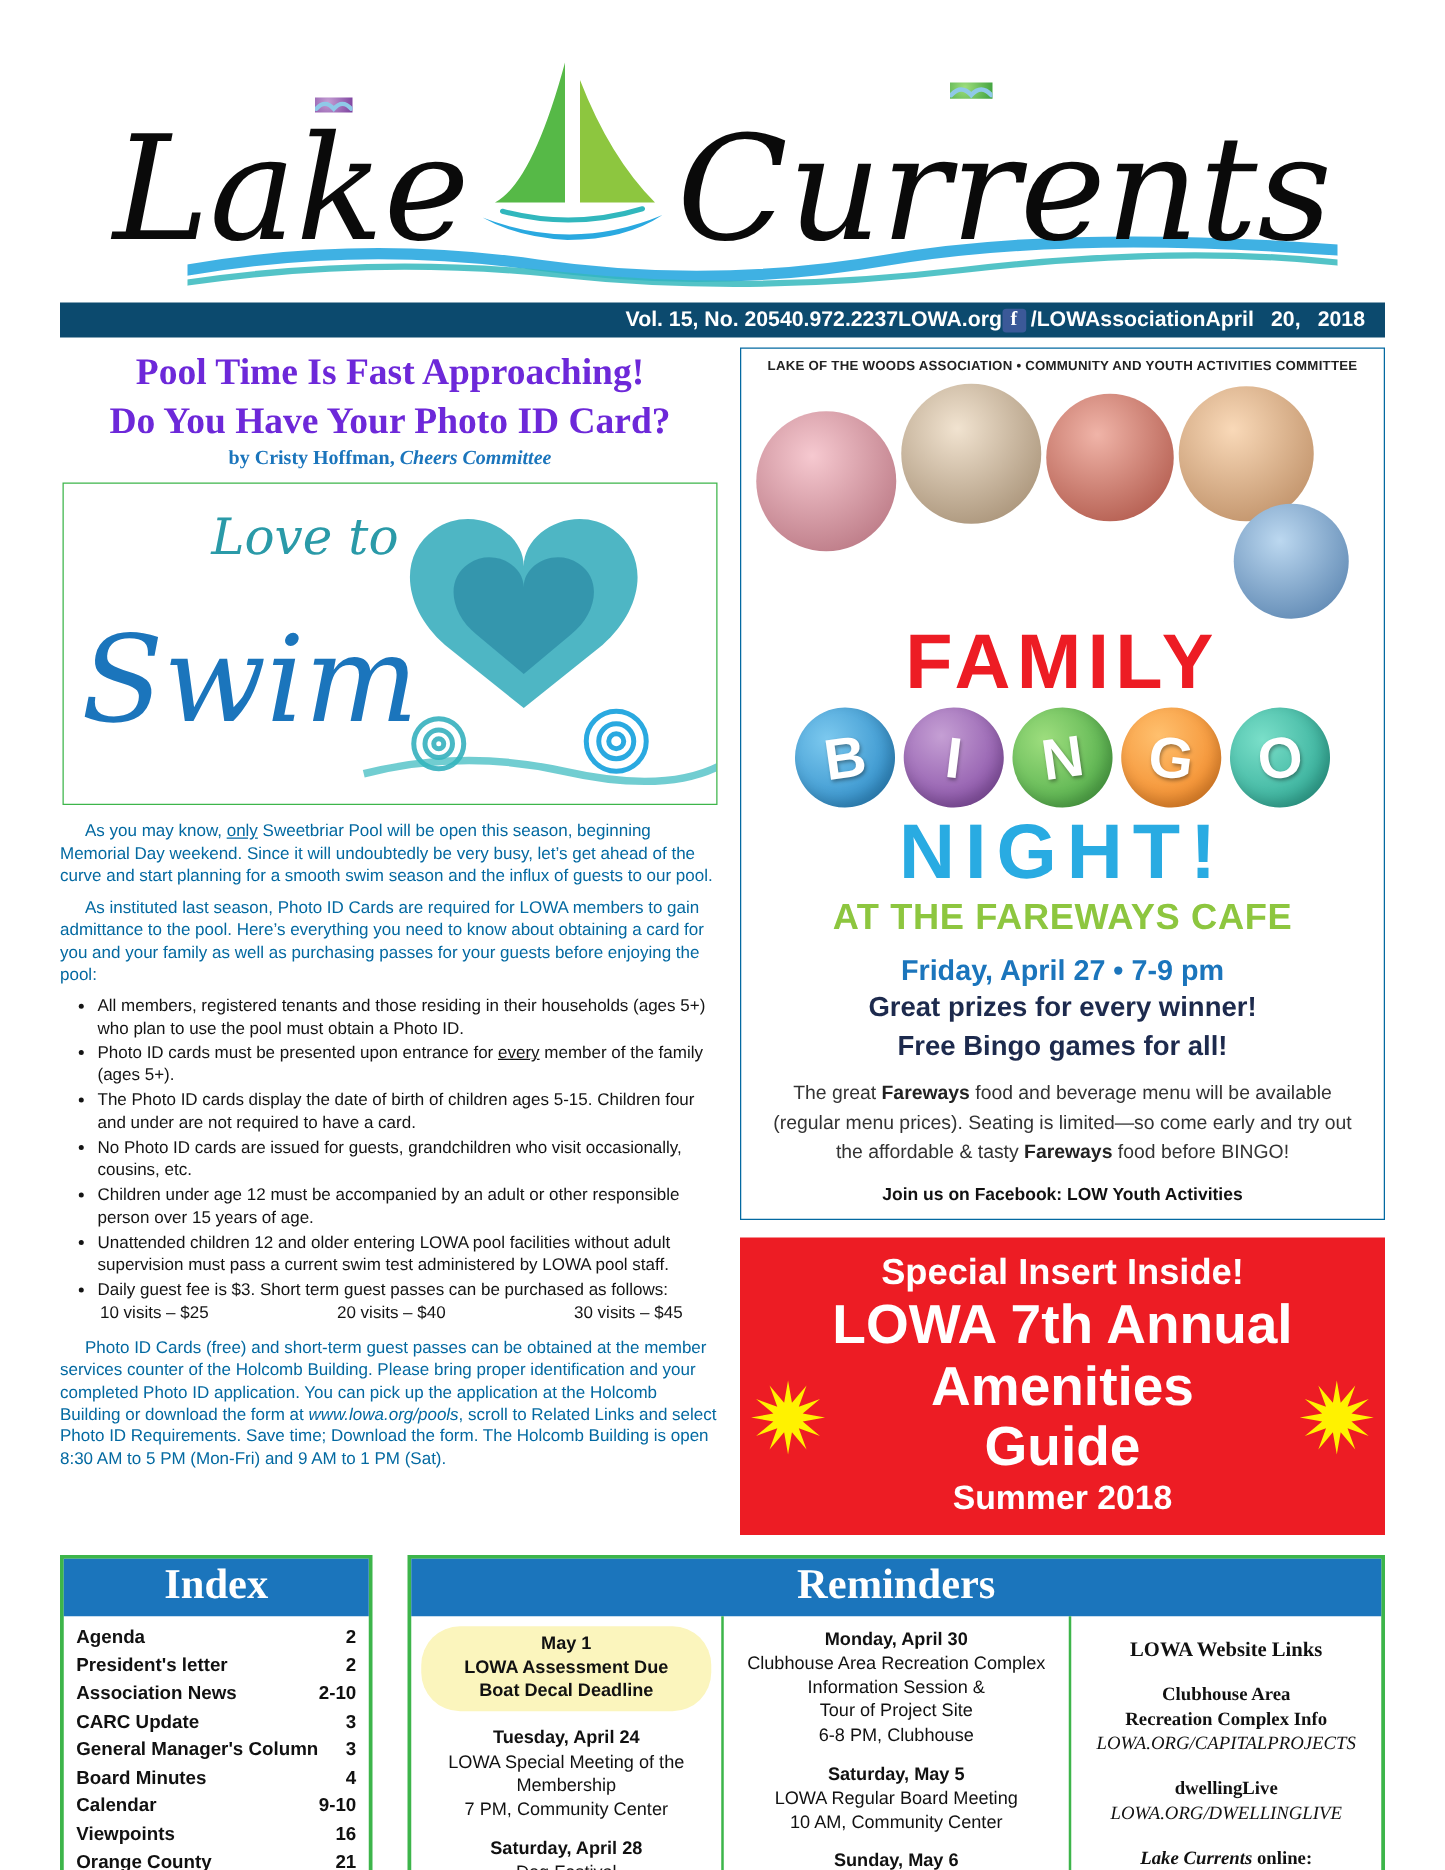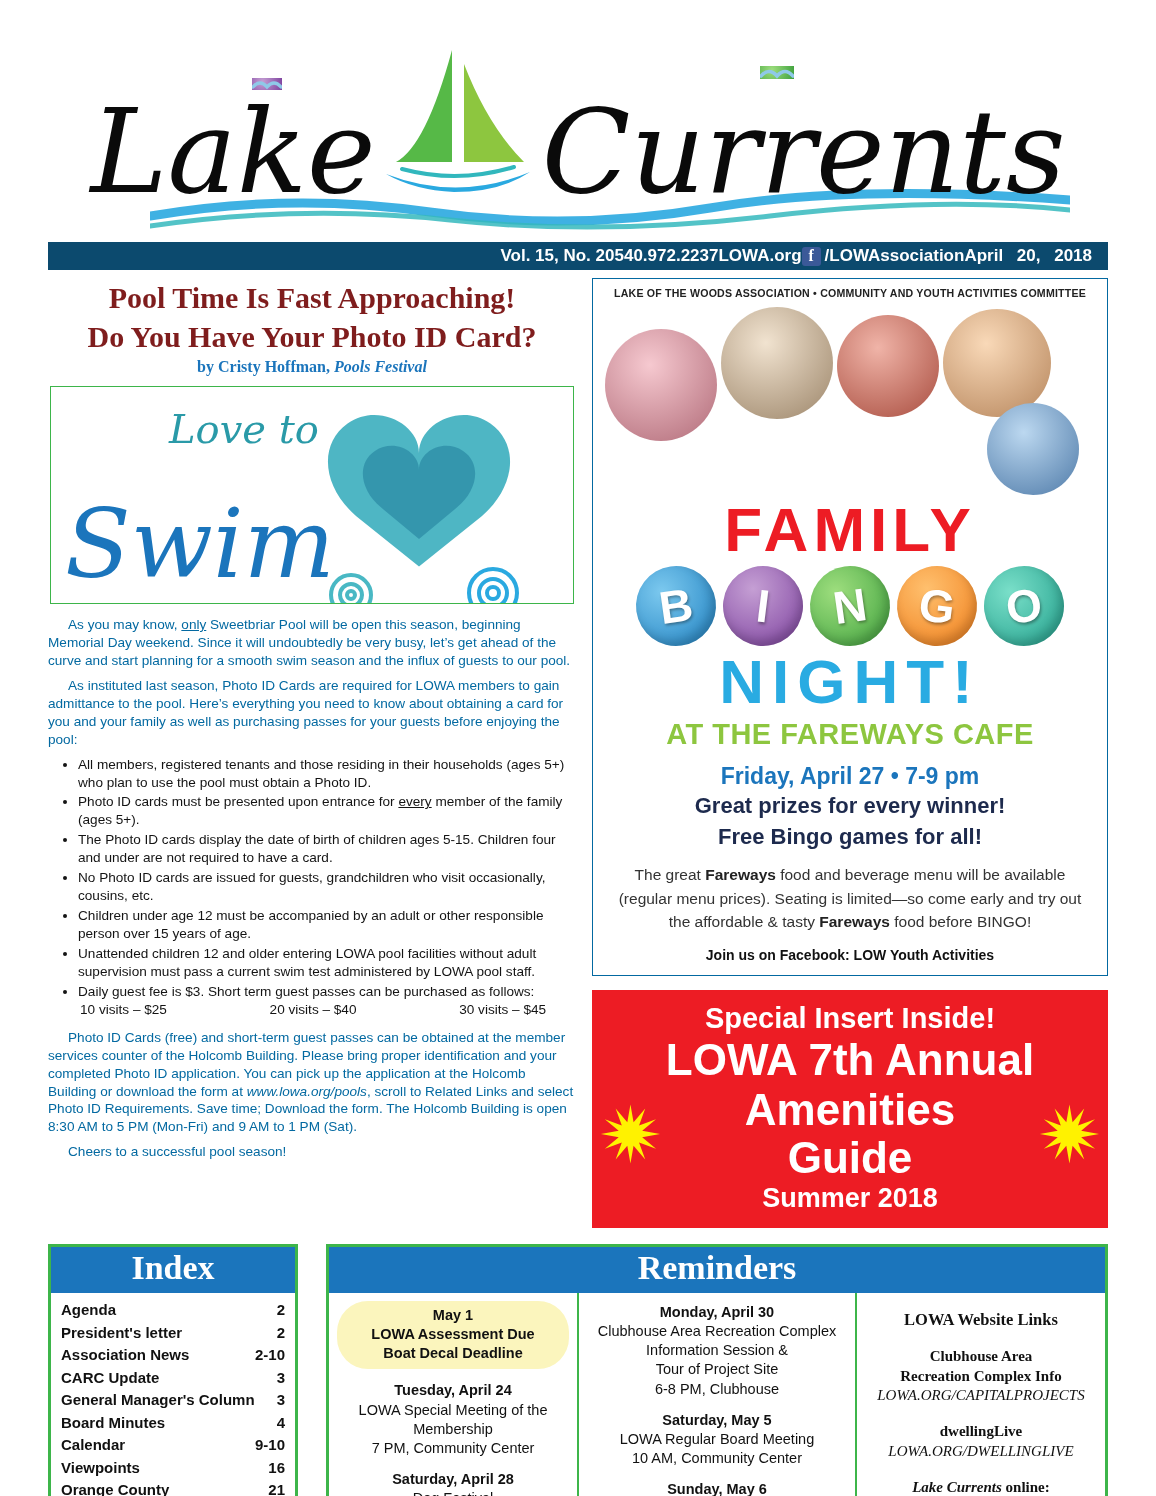--- a/index.html
+++ b/index.html
@@ -27,27 +27,27 @@
   .fb-icon { width:19px; height:19px; background:#3b5998; color:#fff; border-radius:3px;
              font-family:"Liberation Serif", serif; font-weight:bold; font-size:16px;
              display:flex; align-items:center; justify-content:center; }
   .infobar .date { word-spacing:9px; }
 
   
   .columns { display:flex; gap:16px; padding:8px 48px 0; }
   .left-col { width:528px; }
   .right-col { width:516px; }
 
-  .article-title { font-family:"Liberation Serif", serif; font-weight:bold; color:#7f1d1d;
+  .article-title { font-family:"Liberation Serif", serif; font-weight:bold; color:#6d28d9;
                    font-size:30px; text-align:center; line-height:1.3; }
   .byline { text-align:center; color:#1b75bc; font-family:"Liberation Serif", serif;
             font-size:16px; font-weight:bold; margin-top:2px; }
   .byline .committee { font-style:italic; }
 
-  .swim-figure { border:1px solid #3db54a; margin:10px 2px 12px; height:218px; position:relative; overflow:hidden; }
+  .swim-figure { border:1px solid #3db54a; margin:10px 2px 12px; height:258px; position:relative; overflow:hidden; }
 
   .body-text p { font-size:13.6px; line-height:1.32; margin:0 0 7px; color:#0369a1; text-indent:20px; }
   ul.bullets { margin:0 0 10px 6px; padding-left:24px; }
   ul.bullets li { font-size:13.6px; line-height:1.32; color:#141414; margin-bottom:2px; }
   .u { text-decoration:underline; }
   .em-link { font-style:italic; }
   .prices { display:flex; justify-content:space-between; width:94%; padding-left:2px; }
   .cheers { text-indent:22px; }
 
   
@@ -155,21 +155,21 @@
 
   <div class="columns">
 
     <div class="left-col">
       <div class="article-title">
         <div>Pool Time Is Fast Approaching!</div>
         <div>Do You Have Your Photo ID Card?</div>
       </div>
       <div class="byline">
         <span>by Cristy Hoffman,</span>
-        <span class="committee">Pools Festival</span>
+        <span class="committee">Cheers Committee</span>
       </div>
 
       <div class="swim-figure">
         <svg width="524" height="244" viewBox="0 0 524 244">
           <text x="118" y="56" font-family="DejaVu Serif, serif" font-style="italic" font-size="40" fill="#2a9aa8">Love to</text>
           <text x="14" y="190" font-family="DejaVu Serif, serif" font-style="italic" font-size="96" fill="#1b75bc">Swim</text>
           <g transform="translate(368,108) scale(2.1)">
             <path d="M0,-20 C0,-34 -20,-44 -34,-34 C-48,-24 -46,-4 -30,10 L0,34 L30,10 C46,-4 48,-24 34,-34 C20,-44 0,-34 0,-20 Z" fill="#3fb0bf" opacity="0.92"></path>
             <path d="M0,-12 C0,-21 -12,-27 -21,-21 C-30,-15 -28,-2 -18,6 L0,21 L18,6 C28,-2 30,-15 21,-21 C12,-27 0,-21 0,-12 Z" fill="#2e8fa8" opacity="0.8"></path>
           </g>
@@ -198,21 +198,20 @@
           <li>
             <span>Daily guest fee is $3. Short term guest passes can be purchased as follows:</span>
             <span class="prices">
               <span>10 visits – $25</span>
               <span>20 visits – $40</span>
               <span>30 visits – $45</span>
             </span>
           </li>
         </ul>
         <p><span>Photo ID Cards (free) and short-term guest passes can be obtained at the member services counter of the Holcomb Building. Please bring proper identification and your completed Photo ID application. You can pick up the application at the Holcomb Building or download the form at </span><span class="em-link">www.lowa.org/pools</span><span>, scroll to Related Links and select Photo ID Requirements. Save time; Download the form. The Holcomb Building is open 8:30 AM to 5 PM (Mon-Fri) and 9 AM to 1 PM (Sat).</span></p>
-        <p class="cheers">Cheers to a successful pool season!</p>
       </div>
     </div>
 
     <div class="right-col">
       <div class="bingo-box">
         <div class="committee-line">LAKE OF THE WOODS ASSOCIATION  •  COMMUNITY AND YOUTH ACTIVITIES COMMITTEE</div>
 
         <div class="photos">
           <div class="photo ph1"></div>
           <div class="photo ph2"></div>

